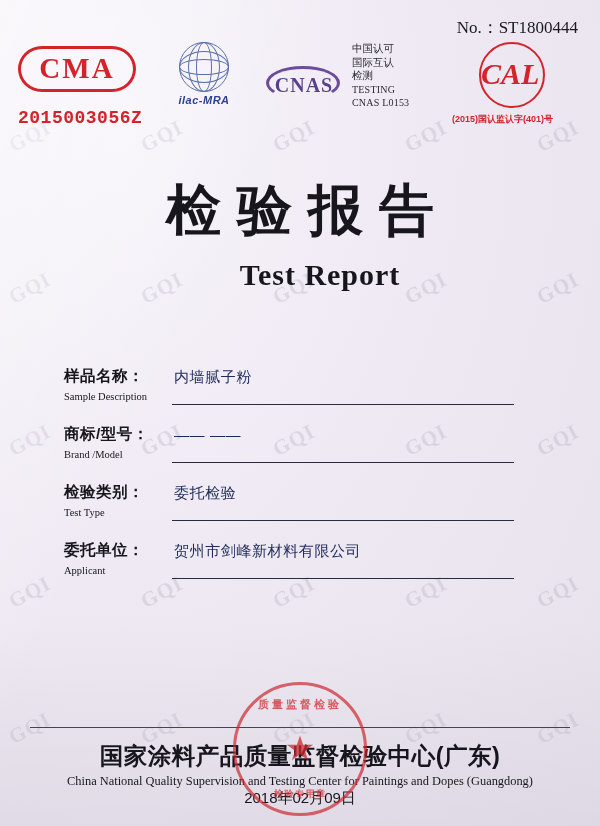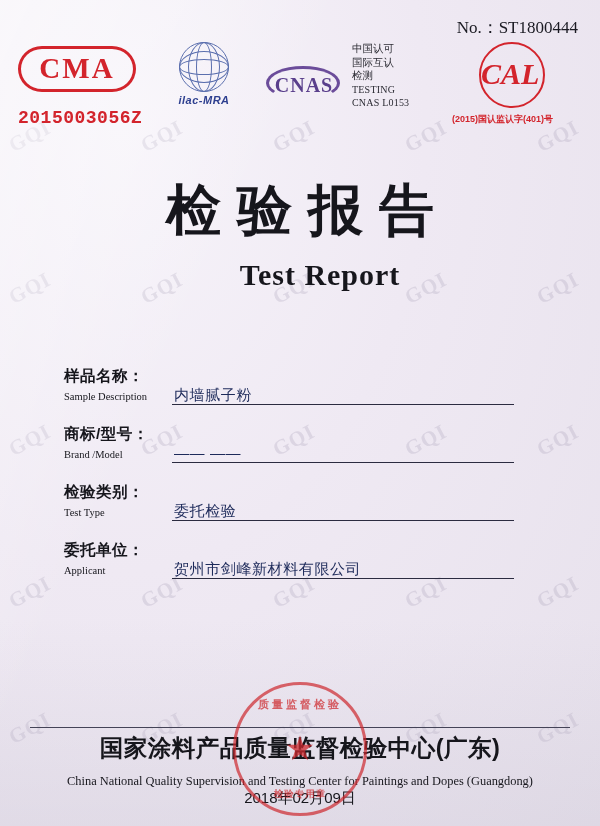--- a/index.html
+++ b/index.html
@@ -287,21 +287,21 @@
   .label-en {
     font-size: 10.5px;
     color: #16161c;
     margin-top: 4px;
     font-family: "Liberation Serif", serif;
     white-space: nowrap;
   }
   .field-value {
     position: absolute;
     left: 110px;
-    top: 20px;
+    top: 2px;
     right: 0;
     font-size: 15px;
     color: #1d2a5a;
     font-family: "Liberation Sans", sans-serif;
     letter-spacing: 0.6px;
     white-space: nowrap;
   }
   .field-rule {
     position: absolute;
     left: 108px;
@@ -327,21 +327,21 @@
     border-top: 1.4px solid #2b2b40;
   }
   .footer-cn {
     font-size: 23.5px;
     font-weight: bold;
     color: #16161c;
     letter-spacing: 0.5px;
     font-family: "Liberation Sans", sans-serif;
   }
   .footer-en {
-    margin-top: 10px;
+    margin-top: 2px;
     font-size: 12.4px;
     color: #16161c;
     font-family: "Liberation Serif", serif;
   }
   .footer-date {
     margin-top: 0;
     font-size: 15px;
     color: #16161c;
     font-family: "Liberation Sans", sans-serif;
   }

